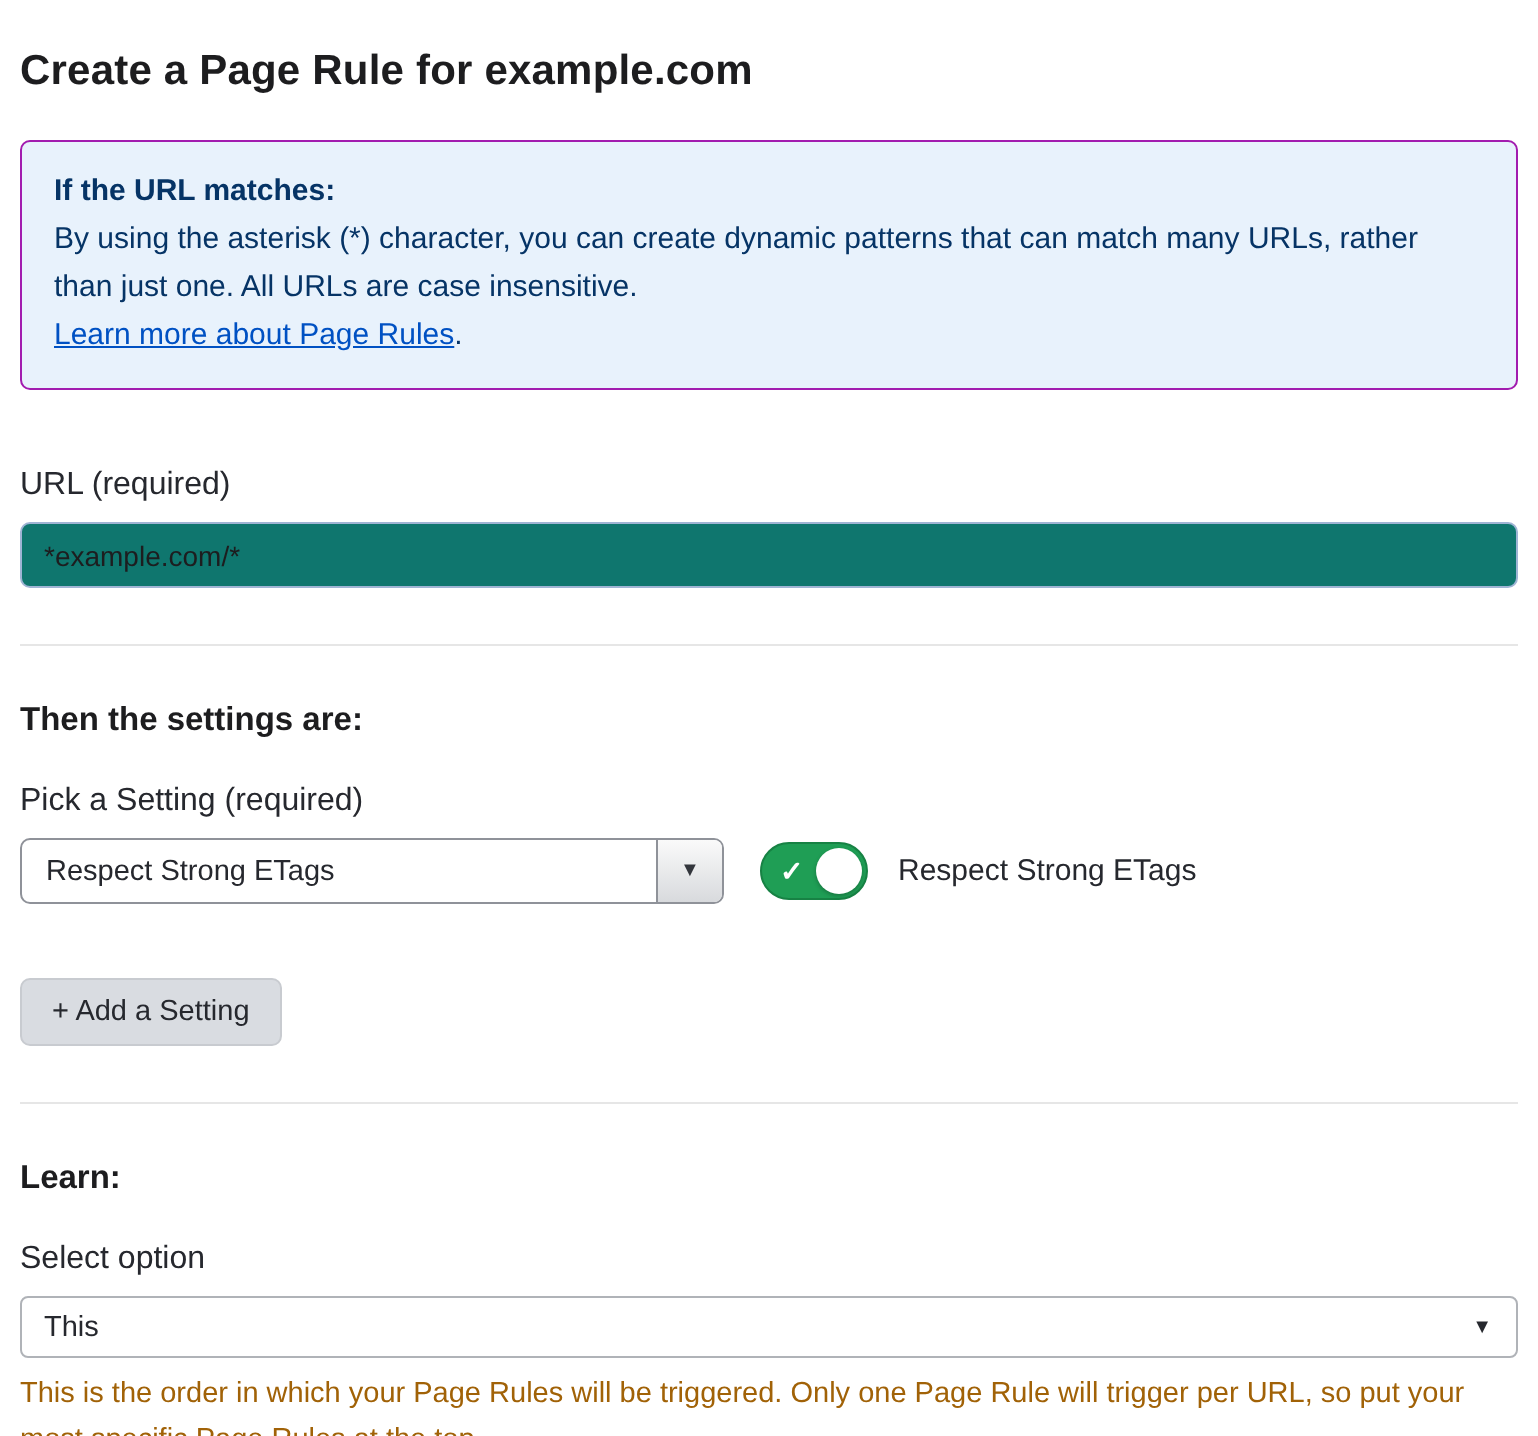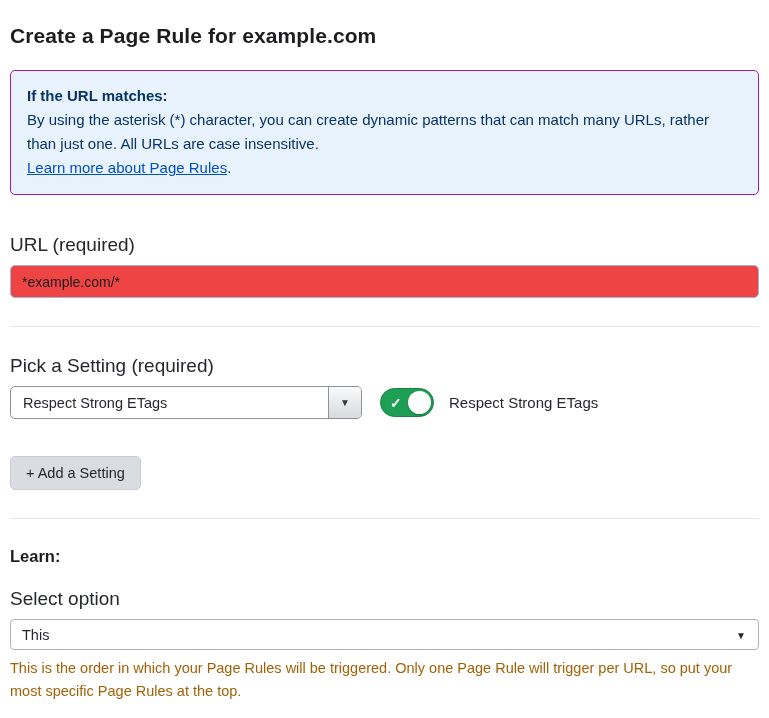--- a/index.html
+++ b/index.html
@@ -33,29 +33,29 @@
     margin-bottom: 39px;
   }
   .info-box .info-heading { font-weight: 700; color: #063466; }
   .info-box a.info-link {
     color: #0051c3;
     text-decoration: underline;
     cursor: pointer;
   }
 
   .field-label {
-    font-size: 19px;
+    font-size: 16px;
     color: #26282e;
     margin-bottom: 9px;
   }
 
   .url-input {
     width: 100%;
     height: 33px;
-    background: #ef4444;
+    background: #0f766e;
     border: 1px solid #9fb4d4;
     border-radius: 5px;
     padding: 0 11px;
     font-size: 14px;
     font-family: "Liberation Sans", sans-serif;
     color: #1d1d1f;
     outline: none;
   }
 
   hr.divider {
@@ -198,20 +198,21 @@
     <div class="info-heading">If the URL matches:</div>
     <div class="info-body">By using the asterisk (*) character, you can create dynamic patterns that can match many URLs, rather than just one. All URLs are case insensitive.</div>
     <div><a class="info-link">Learn more about Page Rules</a><span>.</span></div>
   </div>
 
   <div class="field-label">URL (required)</div>
   <input class="url-input" type="text" value="*example.com/*" style="">
 
   <hr class="divider">
 
+  <div class="section-heading">Then the settings are:</div>
 
   <div class="field-label">Pick a Setting (required)</div>
 
   <div class="setting-row">
     <div class="setting-dropdown">
       <div class="dd-text">Respect Strong ETags</div>
       <div class="dd-caret">▼</div>
     </div>
     <div class="toggle">
       <span class="check">✓</span>

